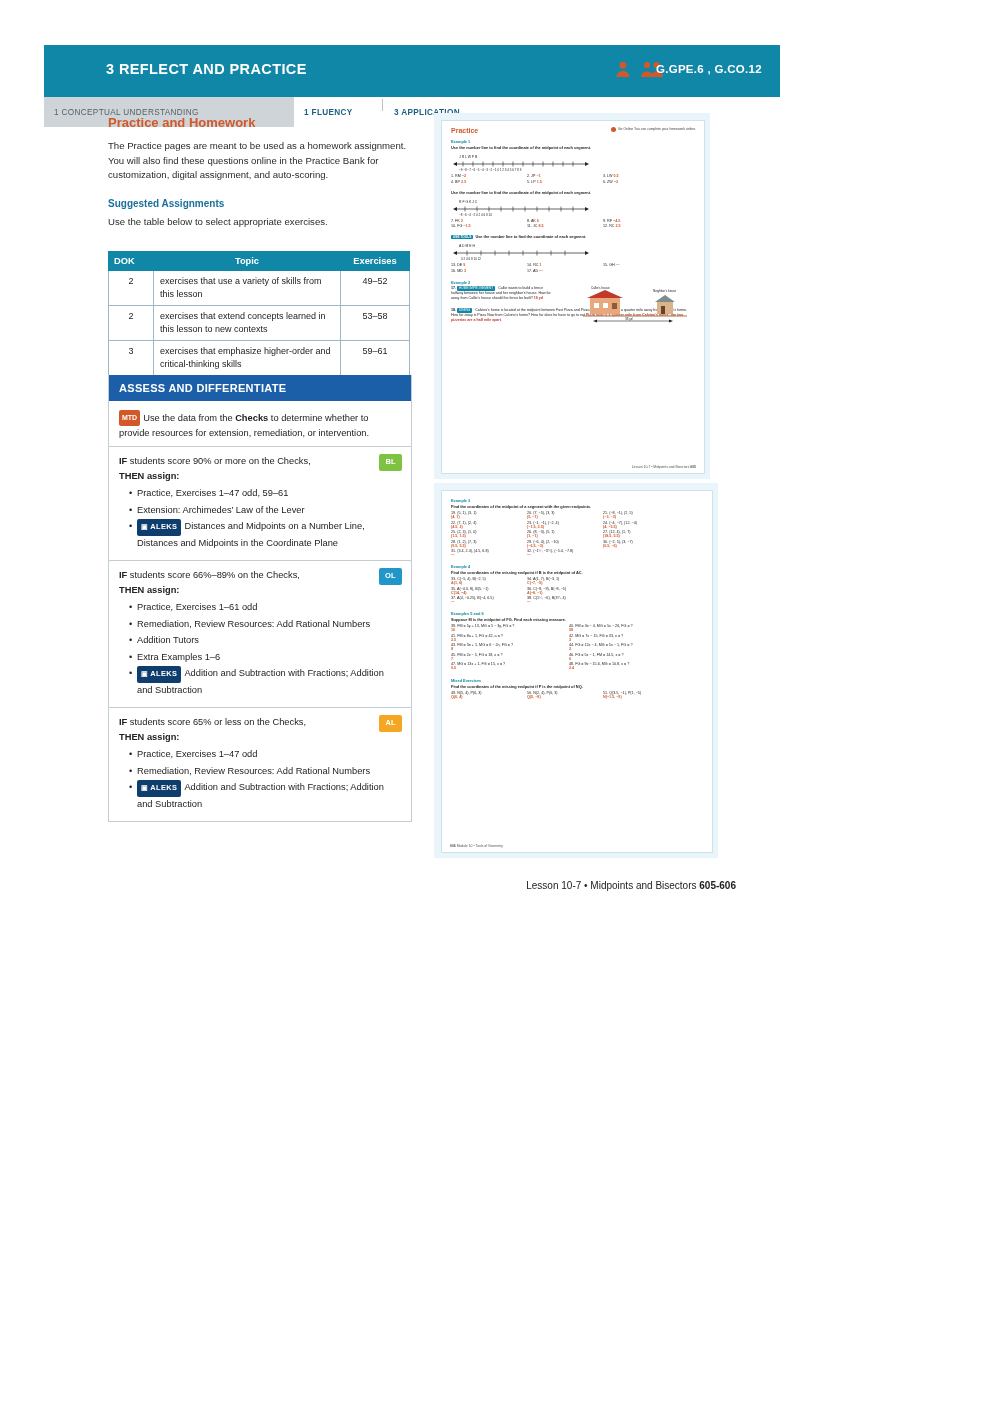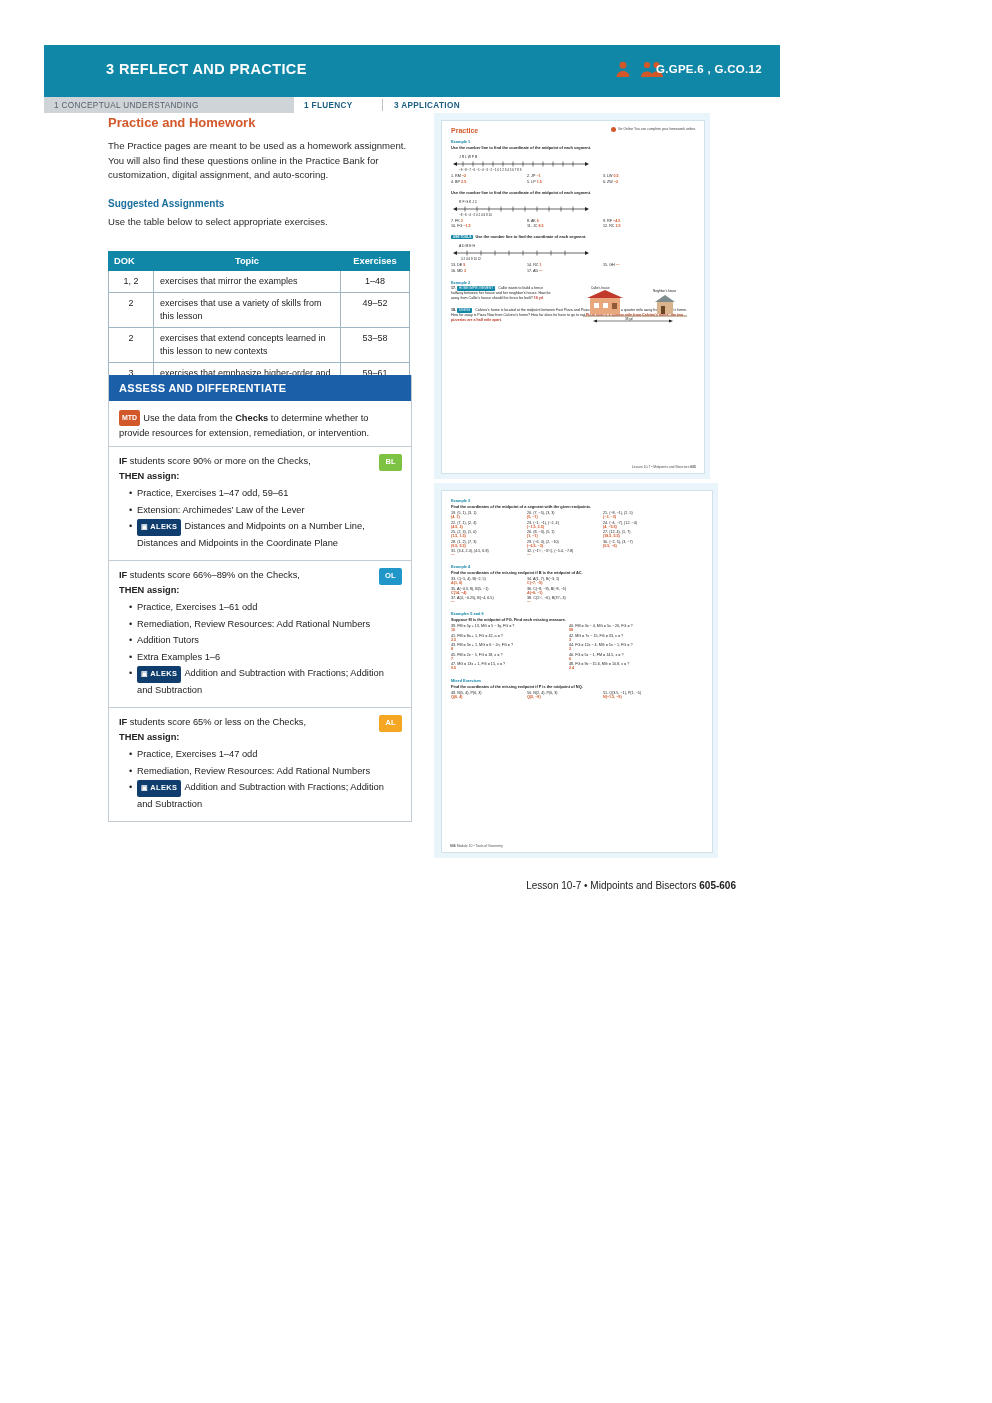--- a/index.html
+++ b/index.html
@@ -8,21 +8,21 @@
 
   
   .banner{position:absolute;left:44px;top:45px;width:736px;height:52px;background:#1187a8;}
   .banner-title{position:absolute;left:62px;top:16px;color:#ffffff;font-size:14.5px;font-weight:bold;letter-spacing:.4px;}
   .banner-standards{position:absolute;right:18px;top:18px;color:#ffffff;font-size:11.5px;font-weight:bold;letter-spacing:.3px;}
   .banner-icons{position:absolute;right:120px;top:14px;display:flex;gap:7px;align-items:center;}
   .ic{width:20px;height:20px;display:block;}
 
   
   .tabstrip{position:absolute;left:44px;top:97px;width:736px;height:16px;}
-  .tab{position:absolute;top:0;height:16px;font-size:8.2px;letter-spacing:.35px;display:flex;align-items:center;padding-left:10px;}
+  .tab{position:absolute;top:0;height:30px;font-size:8.2px;letter-spacing:.35px;display:flex;align-items:center;padding-left:10px;}
   .tab1{left:0;width:250px;background:#cfd4d8;color:#55606a;}
   .tab2{left:250px;width:90px;background:#ffffff;color:#1b5f84;font-weight:bold;}
   .tab3{left:340px;width:110px;background:#ffffff;color:#1b5f84;font-weight:bold;}
   .tabdiv{position:absolute;top:2px;width:1px;height:12px;background:#b9c0c6;}
 
   
   .leftcol{position:absolute;left:108px;top:115px;width:310px;}
   .ph-title{color:#d2582a;font-size:13px;font-weight:bold;margin:0 0 9px 0;}
   .body-text{font-size:9.6px;line-height:14.5px;color:#2b2b2b;margin:0;}
   .sa-title{color:#1b6f9c;font-size:10px;font-weight:bold;margin:15px 0 6px 0;}
@@ -126,25 +126,20 @@
 
     <table class="dok">
       <thead>
         <tr>
           <th class="col-dok">DOK</th>
           <th class="c">Topic</th>
           <th class="c col-ex">Exercises</th>
         </tr>
       </thead>
       <tbody>
-        <tr>
-          <td class="c">1, 2</td>
-          <td>exercises that mirror the examples</td>
-          <td class="c">1–48</td>
-        </tr>
         <tr>
           <td class="c">2</td>
           <td>exercises that use a variety of skills from this lesson</td>
           <td class="c">49–52</td>
         </tr>
         <tr>
           <td class="c">2</td>
           <td>exercises that extend concepts learned in this lesson to new contexts</td>
           <td class="c">53–58</td>
         </tr>

